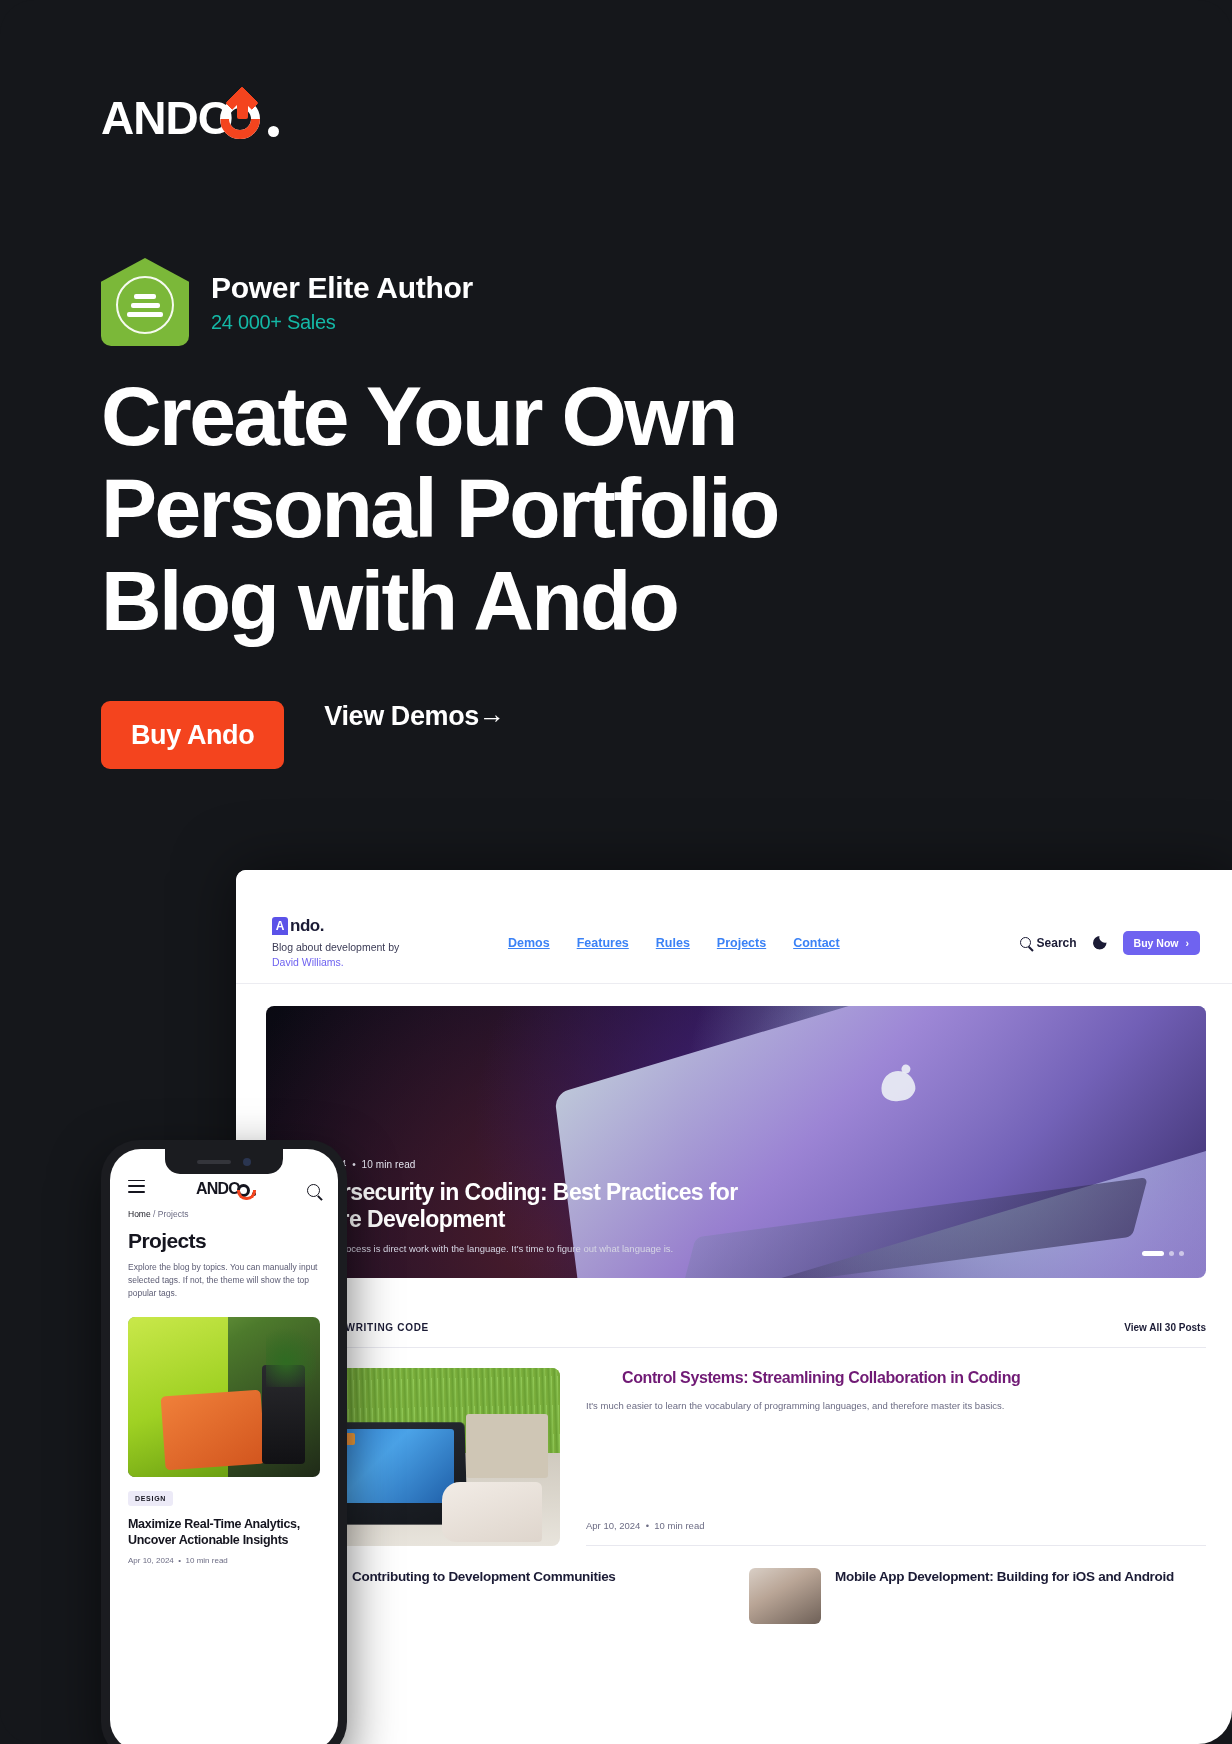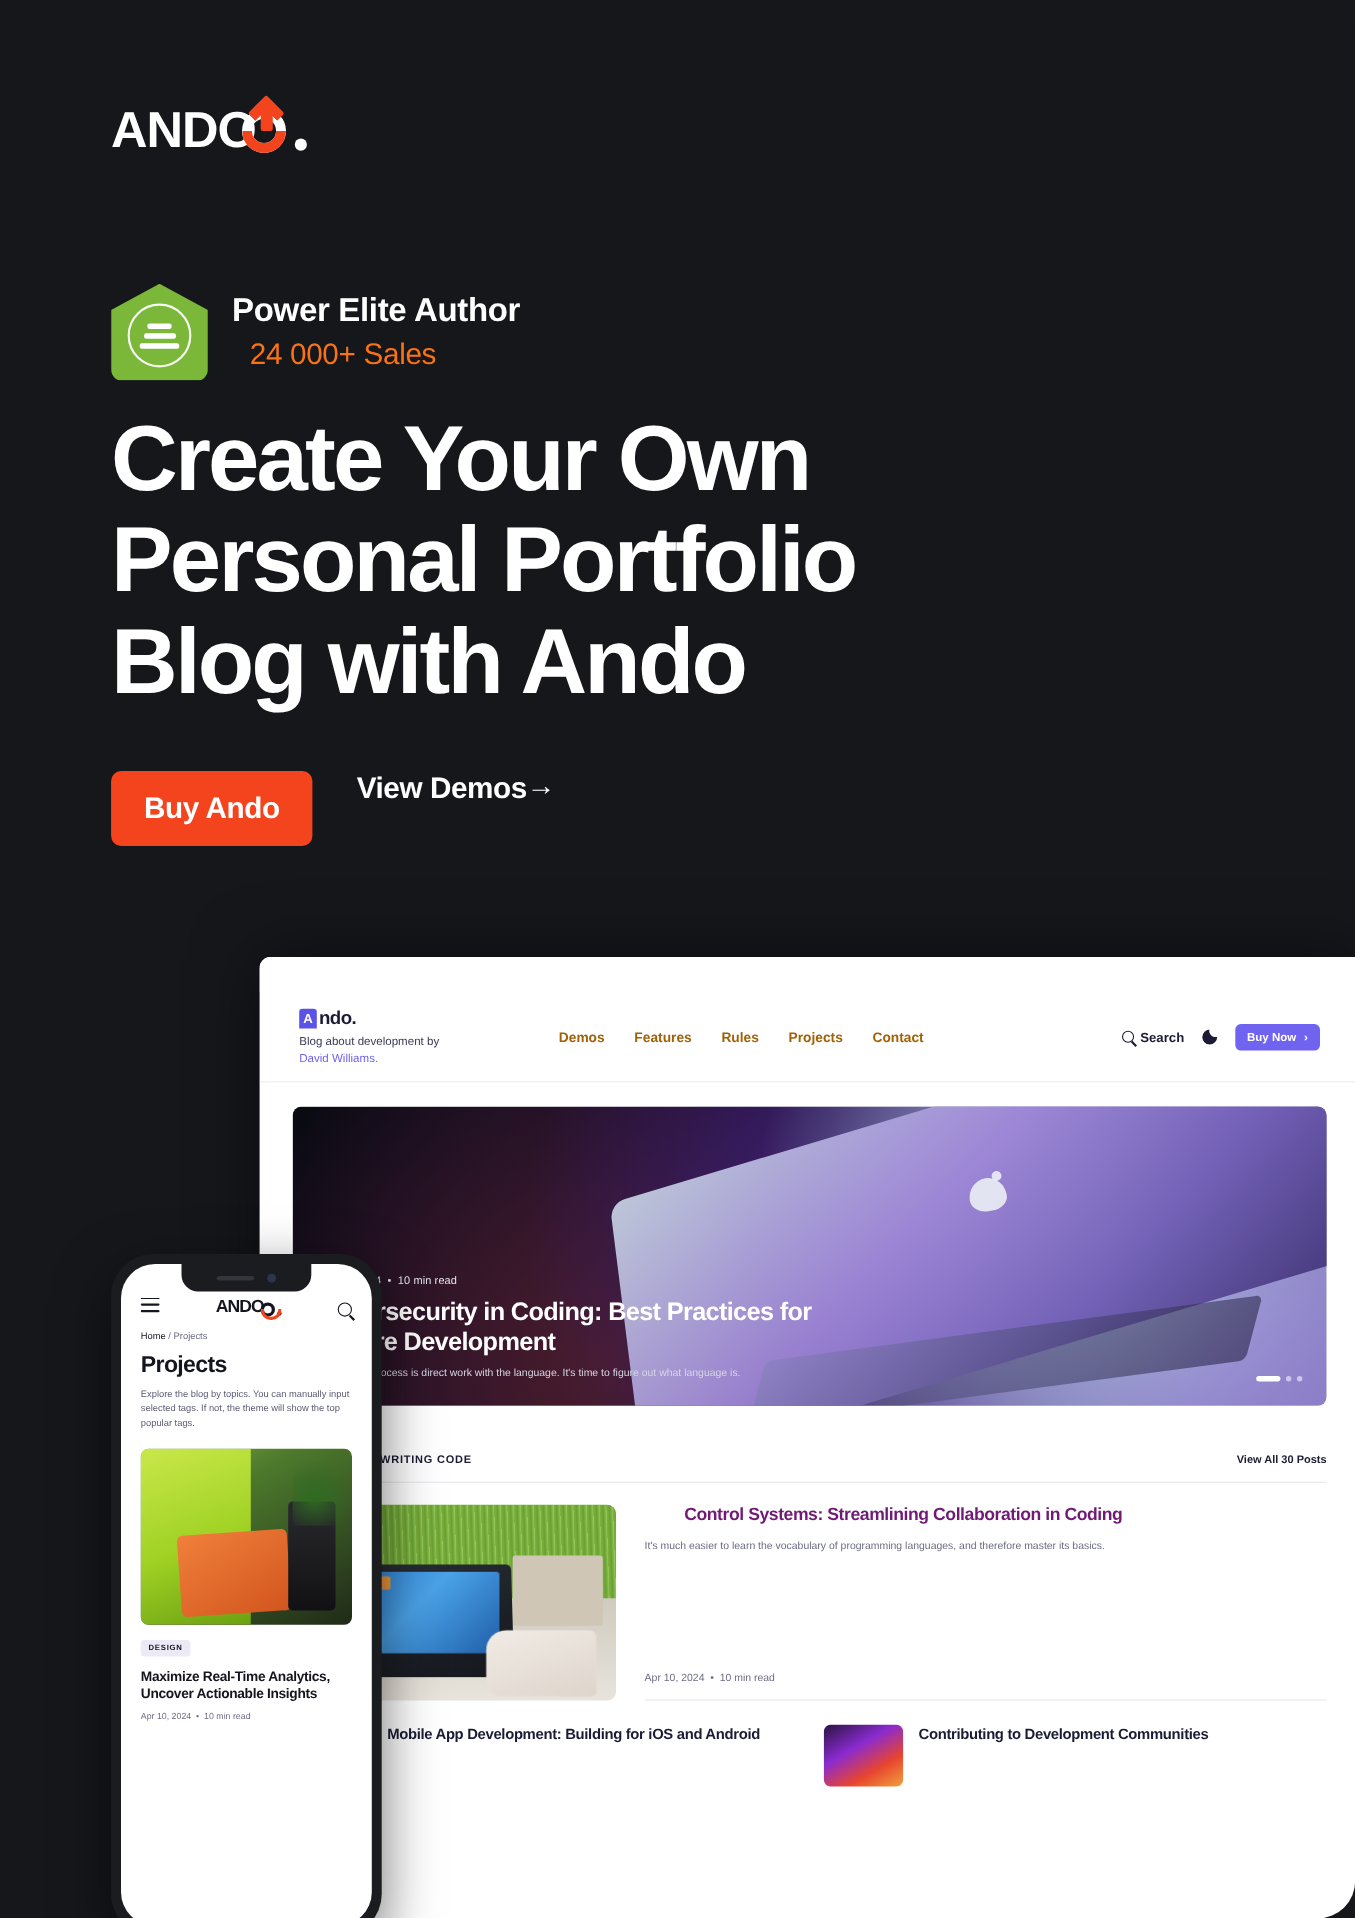--- a/index.html
+++ b/index.html
@@ -54,21 +54,21 @@
     width:58px; height:58px; border-radius:50%; border:2px solid rgba(255,255,255,.92);
     display:flex; flex-direction:column; align-items:center; justify-content:center; gap:4px;
     margin-top:6px;
   }
   .hexbadge .circ i { display:block; background:#fff; height:5px; border-radius:2px; }
   .hexbadge .circ i:nth-child(1){ width:22px; }
   .hexbadge .circ i:nth-child(2){ width:29px; }
   .hexbadge .circ i:nth-child(3){ width:36px; }
 
   .badge-text .b1 { font-size:30px; font-weight:bold; color:#ffffff; letter-spacing:-.3px; line-height:1.25; }
-  .badge-text .b2 { font-size:27px; color:#f97316; letter-spacing:-.3px; line-height:1.3; margin-top:3px;margin-left:16px; }
+  .badge-text .b2 { font-size:20px; color:#14b8a6; letter-spacing:-.3px; line-height:1.3; margin-top:3px; }
 
   
   .headline {
     position:absolute; left:101px; top:370px; width:860px;
     font-size:84px; font-weight:bold; color:#ffffff; line-height:1.1; letter-spacing:-2.6px;
   }
 
   
   .cta-row { position:absolute; left:101px; top:701px; display:flex; align-items:center; gap:30px; }
   .btn-buy {
@@ -99,21 +99,21 @@
   .br-logo { display:flex; align-items:center; gap:2px; }
   .br-logo .abox {
     width:16px; height:18px; background:#5b52e8; border-radius:3px 3px 0 0;
     display:flex; align-items:center; justify-content:center;
     color:#fff; font-size:12px; font-weight:bold; line-height:1;
   }
   .br-logo .ndo { font-size:17px; font-weight:bold; color:#1b1b35; letter-spacing:-.5px; }
   .br-tag { font-size:10.5px; color:#3b3b55; margin-top:4px; line-height:1.35; }
   .br-tag a { color:#6f63f0; text-decoration:none; }
   .br-menu { display:flex; align-items:center; gap:27px; flex:1; justify-content:flex-start; margin-left:6px;}
-  .br-menu span { font-size:12.5px; color:#a16207; font-weight:bold; cursor:pointer; }
+  .br-menu span { font-size:12.5px; color:#3b82f6; font-weight:bold; cursor:pointer;text-decoration:underline; }
   .br-right { display:flex; align-items:center; gap:16px; }
   .br-search { display:flex; align-items:center; gap:6px; font-size:12px; color:#1b1b35; font-weight:bold; cursor:pointer;}
   .br-search .si {
     width:11px; height:11px; border:1.6px solid #1b1b35; border-radius:50%; position:relative; display:inline-block;
   }
   .br-search .si:after{ content:""; position:absolute; right:-4px; bottom:-3px; width:6px; height:1.6px; background:#1b1b35; transform:rotate(45deg); }
   .moon { width:14px; height:14px; border-radius:50%; background:#1b1b35;
           clip-path: path("M14 7a7 7 0 1 1-7-7 5.6 5.6 0 0 0 7 7z"); cursor:pointer;}
   .btn-buynow {
     background:#6f63f0; color:#fff; border:none; border-radius:5px; height:24px;
@@ -361,26 +361,26 @@
             &nbsp;<span>•</span>&nbsp;
             <span>10 min read</span>
           </div>
           <div class="ln"></div>
         </div>
       </div>
     </div>
 
     <div class="post-row2">
       <div class="mini">
+        <div class="th b"></div>
+        <div class="tt">Contributing to Development Communities</div>
+      </div>
+      <div class="mini">
         <div class="th a"></div>
         <div class="tt">Mobile App Development: Building for iOS and Android</div>
-      </div>
-      <div class="mini">
-        <div class="th b"></div>
-        <div class="tt">Contributing to Development Communities</div>
       </div>
     </div>
   </div>
 
   <div class="phone">
     <div class="phone-inner">
       <div class="notch">
         <span class="spk"></span>
         <span class="cam"></span>
       </div>

